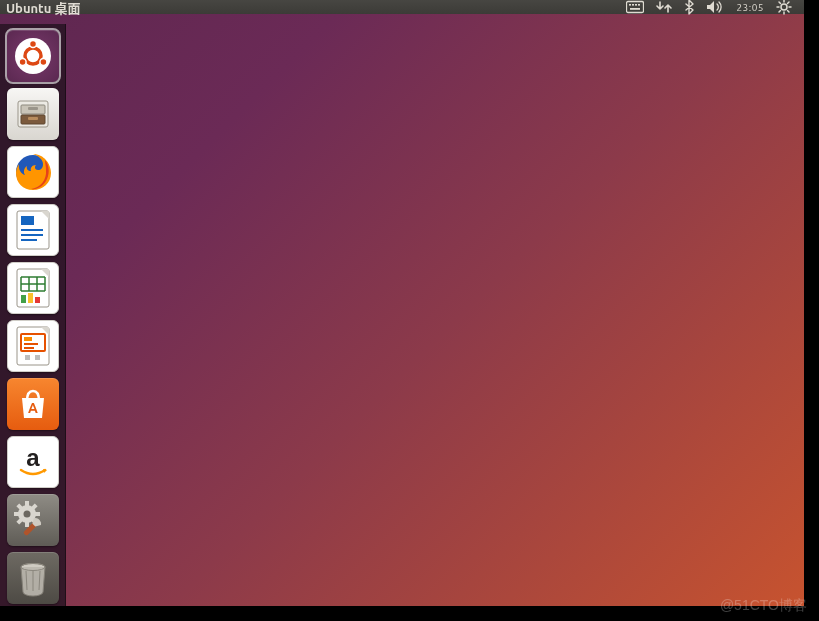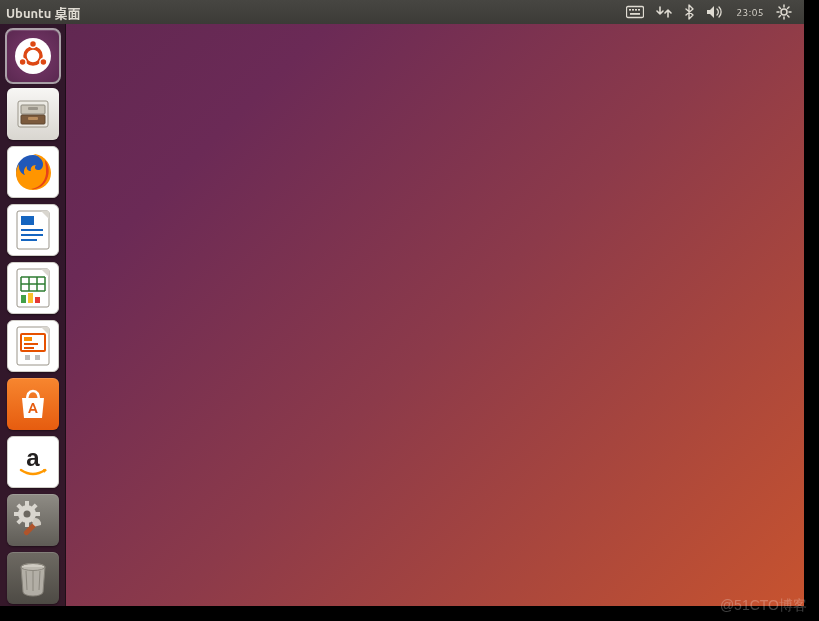--- a/index.html
+++ b/index.html
@@ -15,21 +15,21 @@
   position: absolute;
   top: 0; left: 0;
   width: 804px;
   height: 606px;
   background: linear-gradient(135deg, #5e2750 0%, #6b2a56 25%, #8c3a4a 55%, #c7532f 100%);
 }
 .menubar {
   position: absolute;
   top: 0; left: 0;
   width: 804px;
-  height: 24px;
+  height: 14px;
   background: linear-gradient(to bottom, #474642, #3c3b37);
   display: flex;
   align-items: center;
   color: #dfdbd2;
   font-size: 13px;
   padding: 0 6px;
   z-index: 20;
 }
 .menubar .title { font-weight: bold; }
 .menubar .spacer { flex: 1; }

